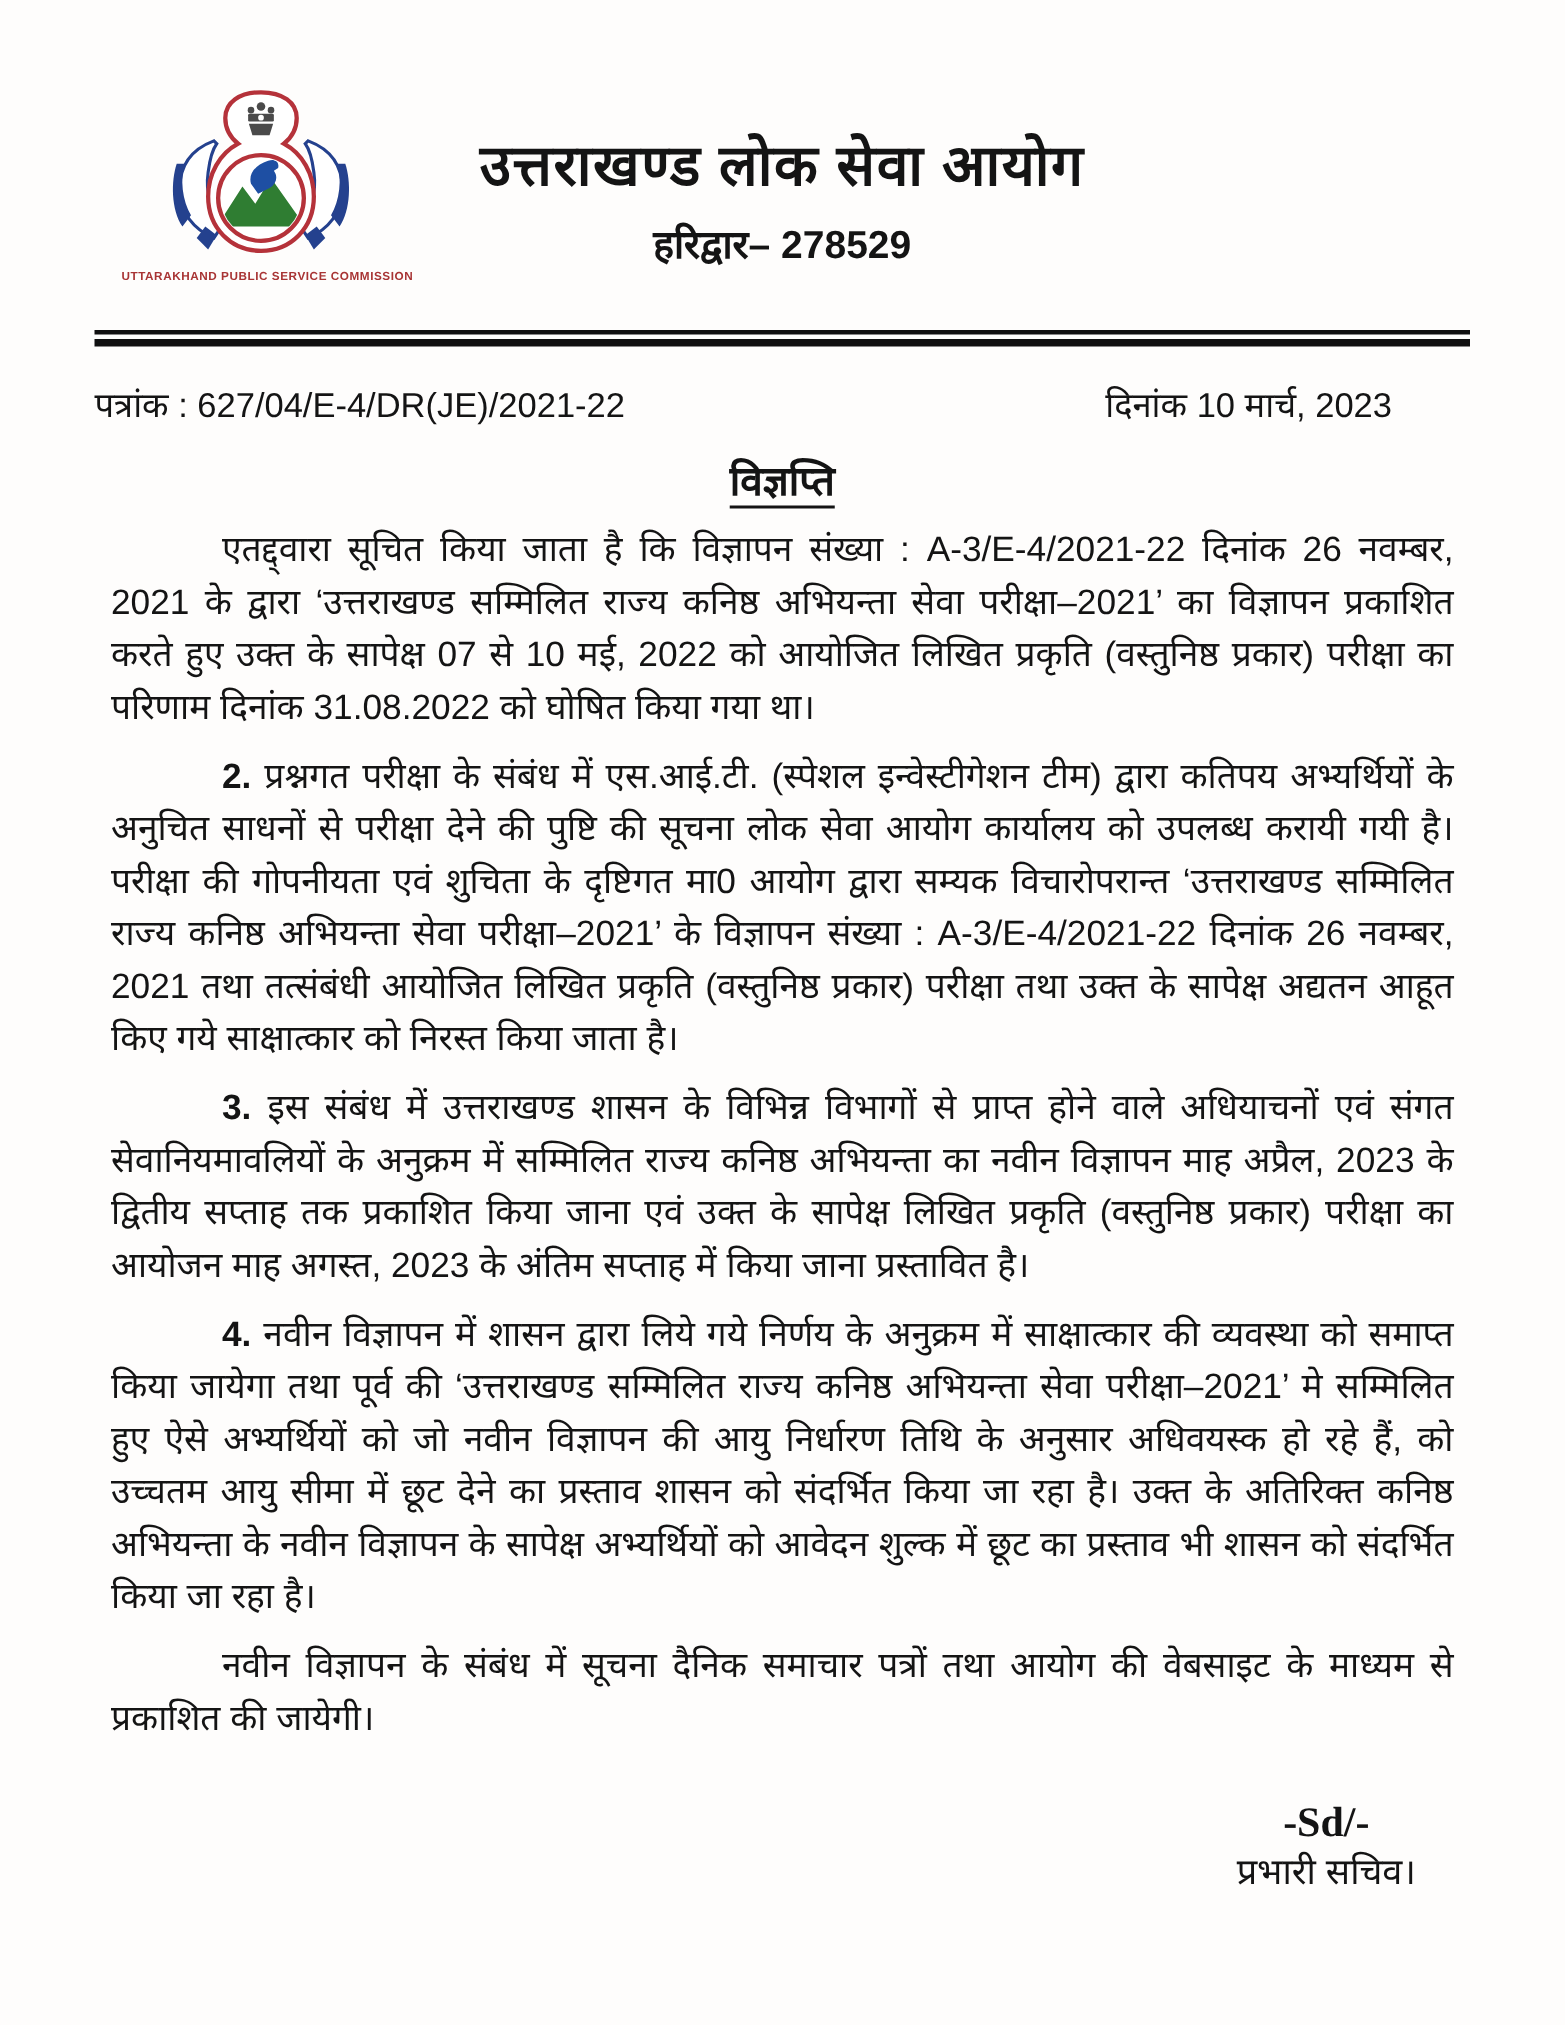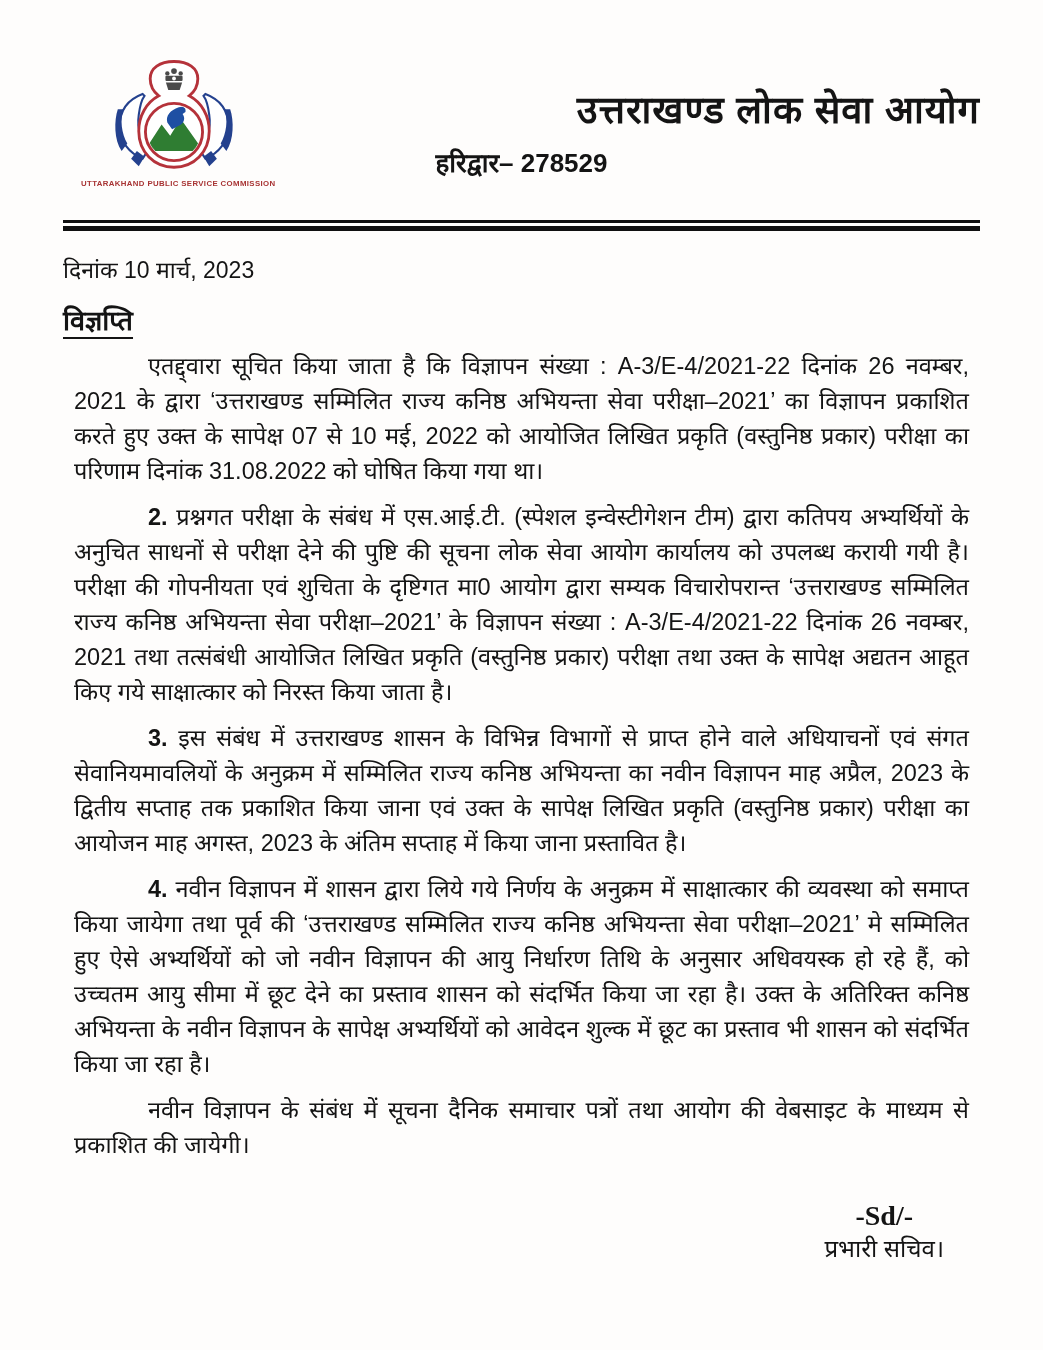--- a/index.html
+++ b/index.html
@@ -10,33 +10,33 @@
     overflow:hidden;
   }
   
   .letterhead{position:relative;height:152px;}
   .logo-wrap{position:absolute;left:18px;top:0;width:172px;text-align:right;}
   .logo-caption{
     margin-top:2px;font-size:8.5px;font-weight:700;color:#a83434;
     letter-spacing:.4px;white-space:nowrap;transform:scale(.92);transform-origin:left;
   }
   .head-text{text-align:center;padding-top:30px;}
-  .org-name{font-size:38px;font-weight:600;letter-spacing:1px;text-align:right;}
+  .org-name{font-size:38px;font-weight:600;letter-spacing:1px;}
   .org-address{font-size:26px;font-weight:600;margin-top:10px;}
   
   .rule{margin-top:16px;}
   .rule .thin{height:3px;background:#101010;}
   .rule .gap{height:3px;}
   .rule .thick{height:5px;background:#101010;}
   
   .meta-row{display:flex;justify-content:space-between;margin-top:22px;font-size:23px;}
   .meta-row .date{padding-right:52px;text-align:center;}
   
   .doc-title{
-    margin:16px 0 6px 0;font-size:27px;font-weight:600;
+    margin:16px 0 6px 0;text-align:center;font-size:27px;font-weight:600;
     text-decoration:underline;text-underline-offset:7px;text-decoration-thickness:2px;
   }
   
   .body{font-size:23.5px;line-height:35px;text-align:justify;}
   .body p{margin:11px;text-indent:74px;}
   .body p b{font-weight:700;}
   
   .signature{
     margin:36px 36px 0 auto;width:max-content;text-align:center;
     font-size:24px;line-height:33px;
@@ -92,20 +92,21 @@
     </div>
   </header>
 
   <div class="rule">
     <div class="thin"></div>
     <div class="gap"></div>
     <div class="thick"></div>
   </div>
 
   <div class="meta-row">
+    <span class="ref">पत्रांक : 627/04/E-4/DR(JE)/2021-22</span>
     <span class="date">दिनांक 10 मार्च, 2023</span>
   </div>
 
   <h2 class="doc-title">विज्ञप्ति</h2>
 
   <div class="body" id="paragraphs">
       <p>एतद्द्वारा सूचित किया जाता है कि विज्ञापन संख्या : A-3/E-4/2021-22 दिनांक 26 नवम्बर, 2021 के द्वारा ‘उत्तराखण्ड सम्मिलित राज्य कनिष्ठ अभियन्ता सेवा परीक्षा–2021’ का विज्ञापन प्रकाशित करते हुए उक्त के सापेक्ष 07 से 10 मई, 2022 को आयोजित लिखित प्रकृति (वस्तुनिष्ठ प्रकार) परीक्षा का परिणाम दिनांक 31.08.2022 को घोषित किया गया था।</p>
       <p><b>2. </b>प्रश्नगत परीक्षा के संबंध में एस.आई.टी. (स्पेशल इन्वेस्टीगेशन टीम) द्वारा कतिपय अभ्यर्थियों के अनुचित साधनों से परीक्षा देने की पुष्टि की सूचना लोक सेवा आयोग कार्यालय को उपलब्ध करायी गयी है। परीक्षा की गोपनीयता एवं शुचिता के दृष्टिगत मा0 आयोग द्वारा सम्यक विचारोपरान्त ‘उत्तराखण्ड सम्मिलित राज्य कनिष्ठ अभियन्ता सेवा परीक्षा–2021’ के विज्ञापन संख्या : A-3/E-4/2021-22 दिनांक 26 नवम्बर, 2021 तथा तत्संबंधी आयोजित लिखित प्रकृति (वस्तुनिष्ठ प्रकार) परीक्षा तथा उक्त के सापेक्ष अद्यतन आहूत किए गये साक्षात्कार को निरस्त किया जाता है।</p>
       <p><b>3. </b>इस संबंध में उत्तराखण्ड शासन के विभिन्न विभागों से प्राप्त होने वाले अधियाचनों एवं संगत सेवानियमावलियों के अनुक्रम में सम्मिलित राज्य कनिष्ठ अभियन्ता का नवीन विज्ञापन माह अप्रैल, 2023 के द्वितीय सप्ताह तक प्रकाशित किया जाना एवं उक्त के सापेक्ष लिखित प्रकृति (वस्तुनिष्ठ प्रकार) परीक्षा का आयोजन माह अगस्त, 2023 के अंतिम सप्ताह में किया जाना प्रस्तावित है।</p>
       <p><b>4. </b>नवीन विज्ञापन में शासन द्वारा लिये गये निर्णय के अनुक्रम में साक्षात्कार की व्यवस्था को समाप्त किया जायेगा तथा पूर्व की ‘उत्तराखण्ड सम्मिलित राज्य कनिष्ठ अभियन्ता सेवा परीक्षा–2021’ मे सम्मिलित हुए ऐसे अभ्यर्थियों को जो नवीन विज्ञापन की आयु निर्धारण तिथि के अनुसार अधिवयस्क हो रहे हैं, को उच्चतम आयु सीमा में छूट देने का प्रस्ताव शासन को संदर्भित किया जा रहा है। उक्त के अतिरिक्त कनिष्ठ अभियन्ता के नवीन विज्ञापन के सापेक्ष अभ्यर्थियों को आवेदन शुल्क में छूट का प्रस्ताव भी शासन को संदर्भित किया जा रहा है।</p>

